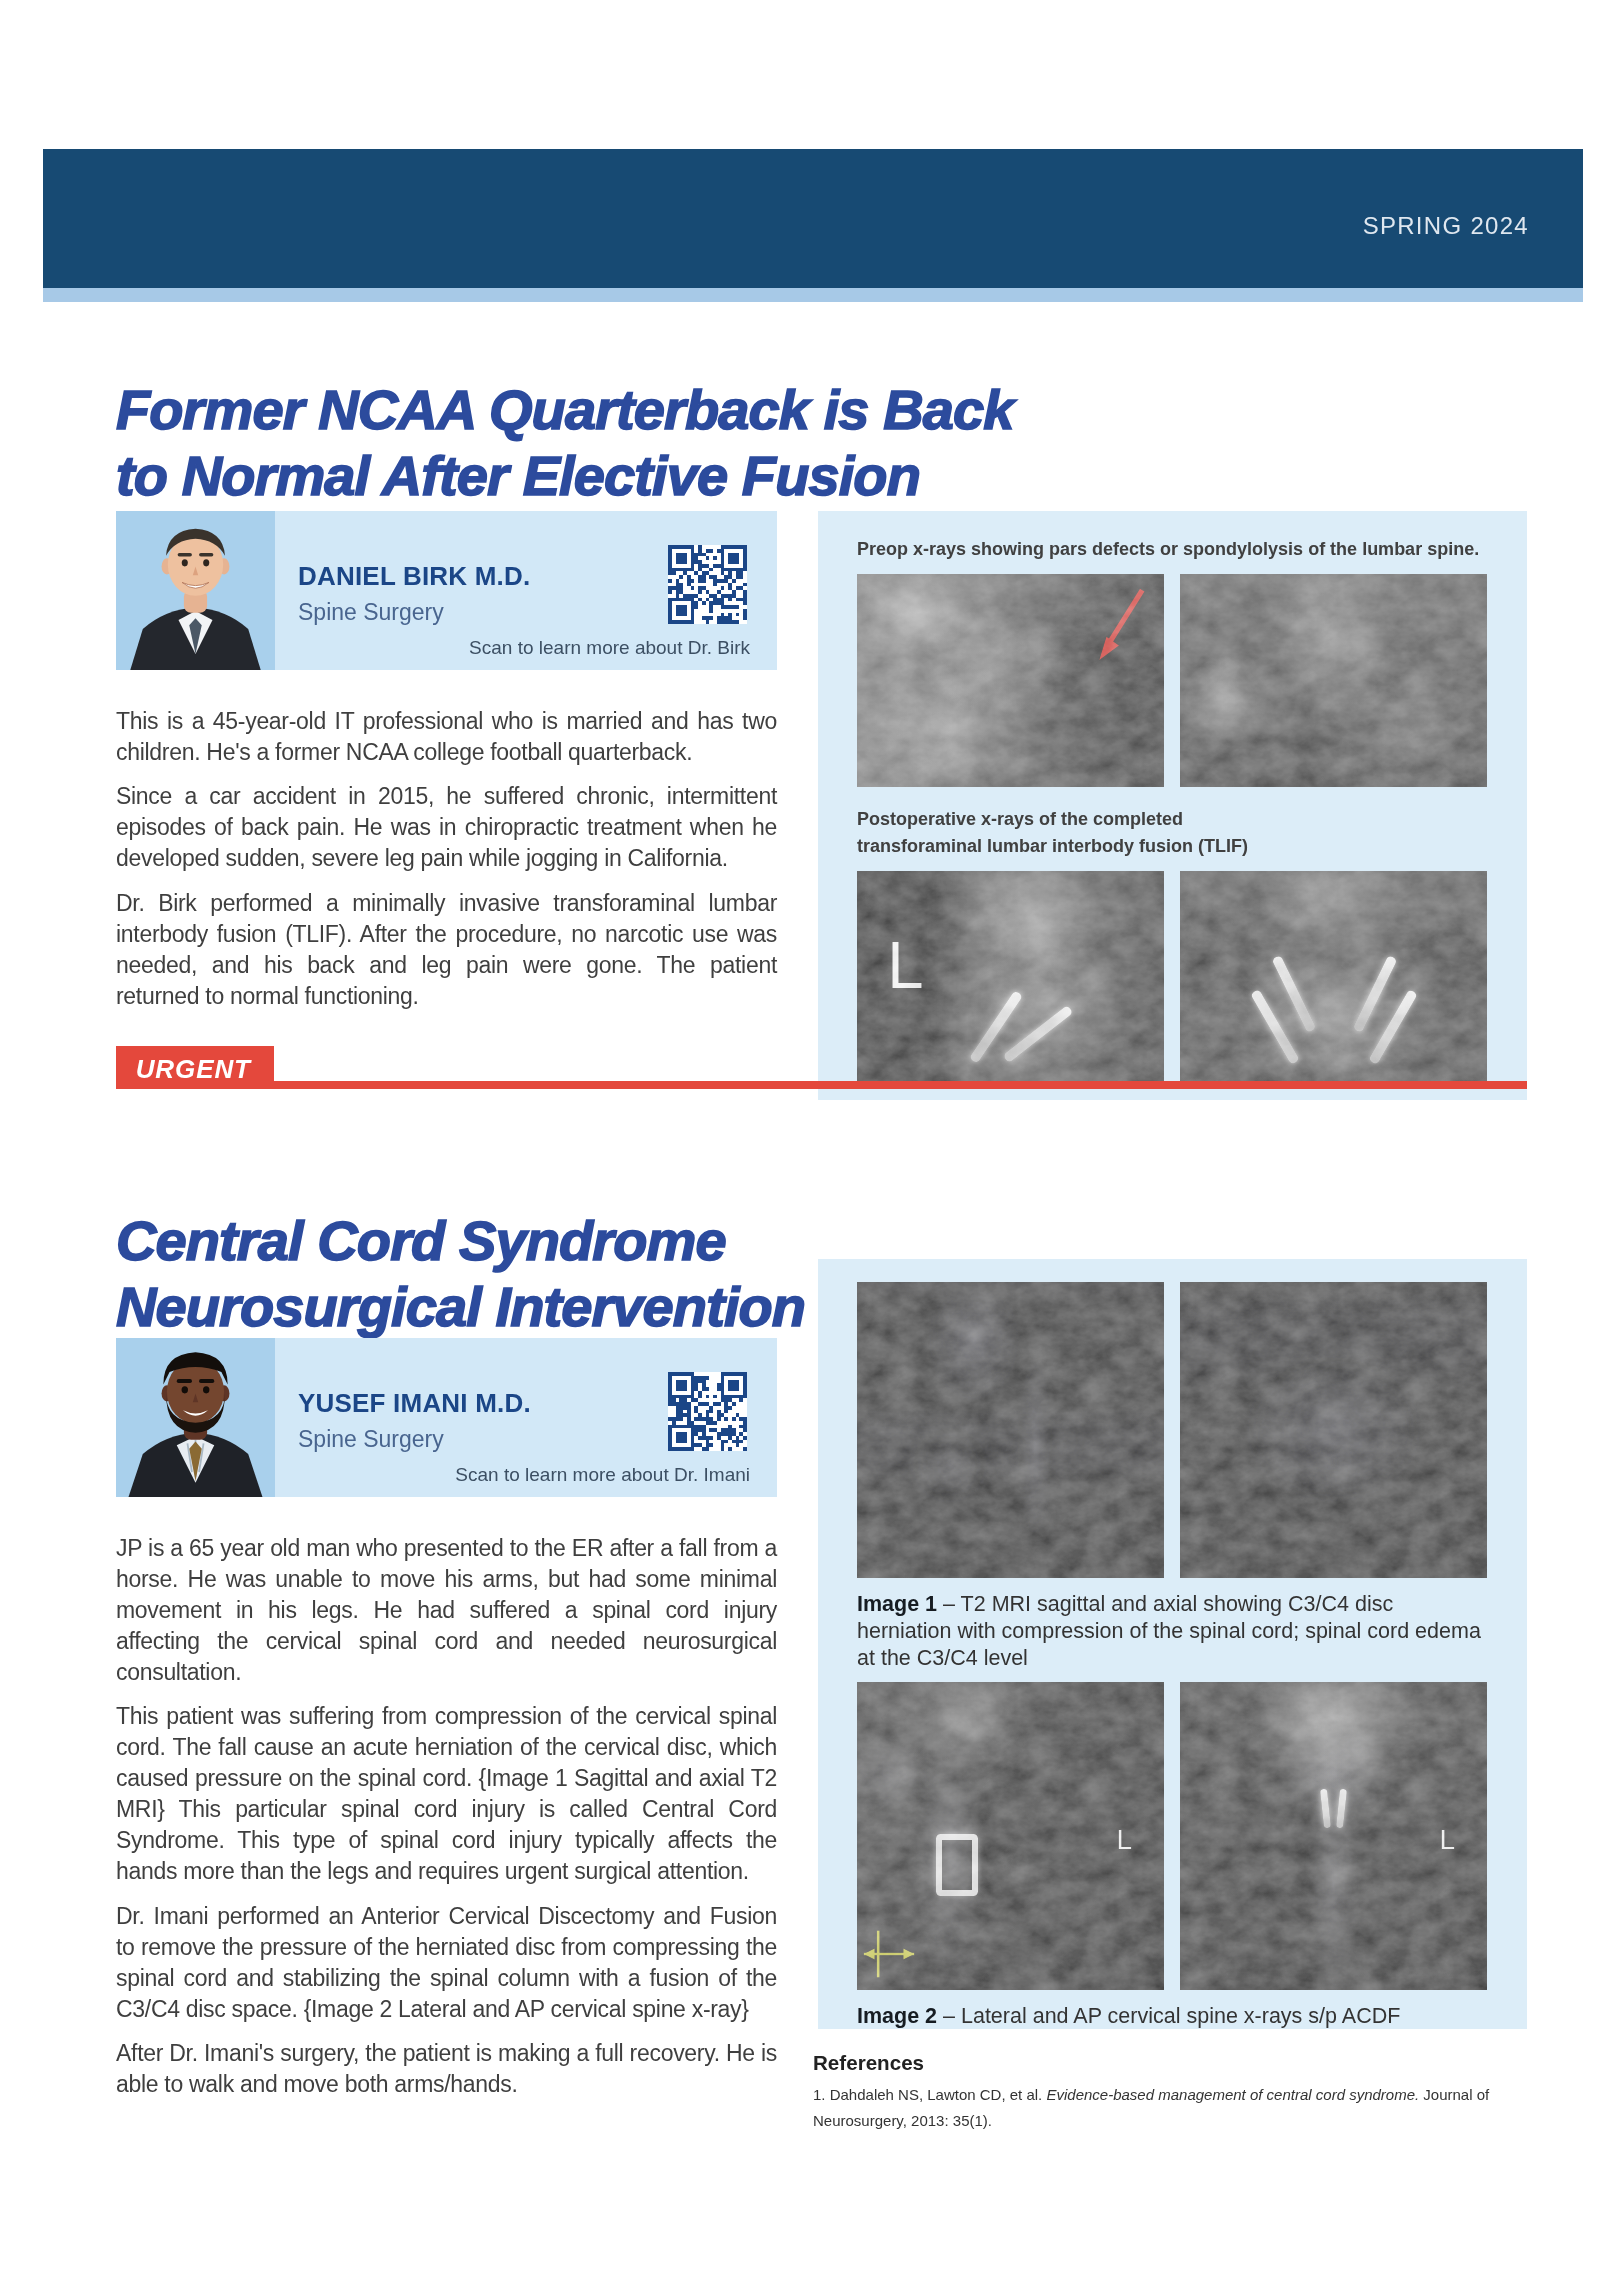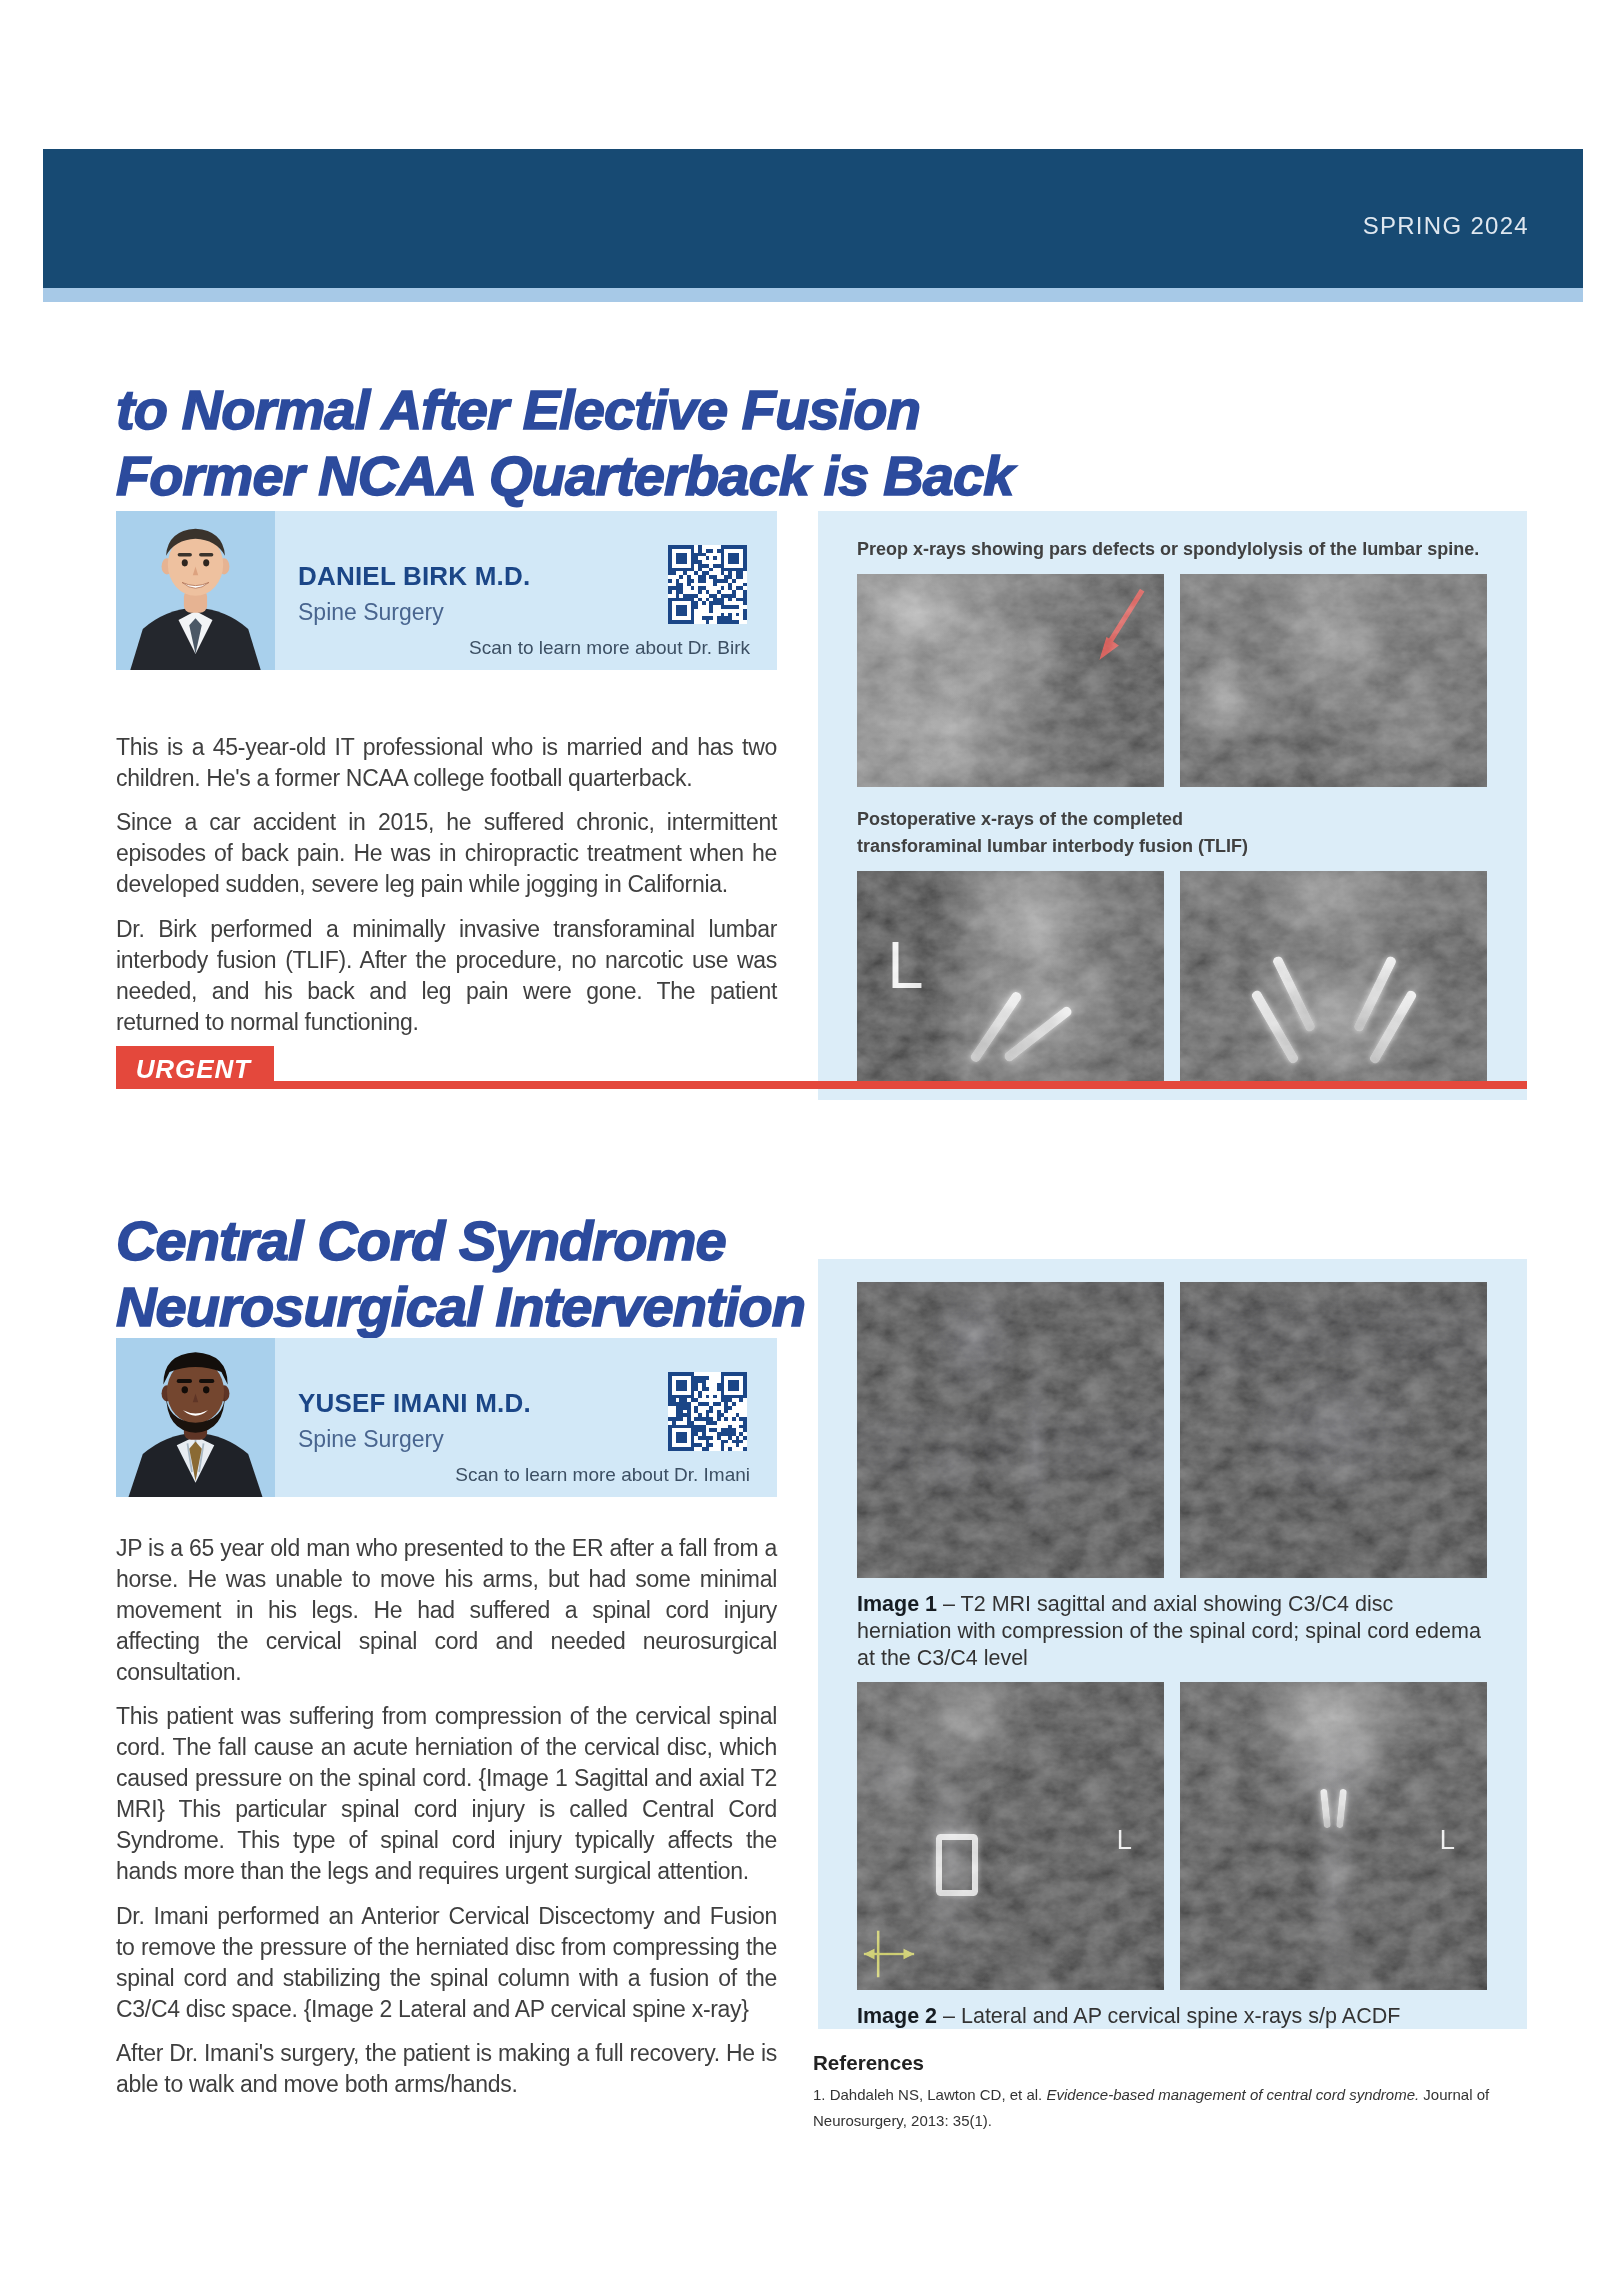--- a/index.html
+++ b/index.html
@@ -25,21 +25,21 @@
   .doc-body{position:relative;flex:1;padding:50px 8px 0 23px;}
   .doc-name{font-size:26px;font-weight:bold;color:#1b4687;letter-spacing:0.2px;}
   .doc-spec{font-size:23px;color:#49658f;margin-top:7.2px;}
   .qr{position:absolute;right:30px;top:34px;width:79px;height:79px;background:#fff;}
   .qr svg{display:block;width:79px;height:79px;}
   .scan-cap{position:absolute;right:27px;bottom:10.7px;font-size:19px;color:#3c4f63;}
   .card1{top:511px;} .card2{top:1338px;}
 
   
   .textcol{position:absolute;left:116px;width:661px;}
-  .tc1{top:732px;} .tc2{top:1533px;}
+  .tc1{top:706px;} .tc2{top:1533px;}
   .textcol p{margin:0 0 13.4px 0;font-size:23px;line-height:31px;color:#3f3f3f;
              letter-spacing:-0.3px;text-align:justify;}
 
   
   .panel{position:absolute;left:818px;width:709px;background:#dcedf8;box-sizing:border-box;}
   .panel1{top:511px;height:589px;padding:25px 39px;}
   .panel2{top:1259px;height:770px;padding:23px 39px;}
   .fig-cap{font-size:18px;line-height:27px;font-weight:bold;color:#404040;}
   .fig-row{display:flex;gap:16px;margin-top:10.7px;}
   .img-cap{font-size:21.5px;line-height:27px;color:#333;margin-top:12.5px;}
@@ -130,22 +130,22 @@
 </svg>
 
 <div class="page">
 
   <header class="masthead">
     <div class="masthead-issue">SPRING 2024</div>
   </header>
   <div class="masthead-stripe"></div>
 
   <h1 class="headline h1">
+    <span>Former NCAA Quarterback is Back</span>
     <span>to Normal After Elective Fusion</span>
-    <span>Former NCAA Quarterback is Back</span>
   </h1>
 
   <section class="doc-card card1">
     <div class="portrait">
       <svg viewBox="0 0 178 178">
         <rect width="178" height="178" fill="#a9d0ec"></rect>
         <path d="M16 178 L30 132 Q55 110 89 108 Q123 110 148 132 L162 178 Z" fill="#24272d"></path>
         <polygon points="89,112 70,122 89,160 108,122" fill="#f2f4f6"></polygon>
         <polygon points="89,120 82,128 89,160 96,128" fill="#4b5866"></polygon>
         <rect x="76" y="88" width="26" height="26" rx="8" fill="#e6b392"></rect>

